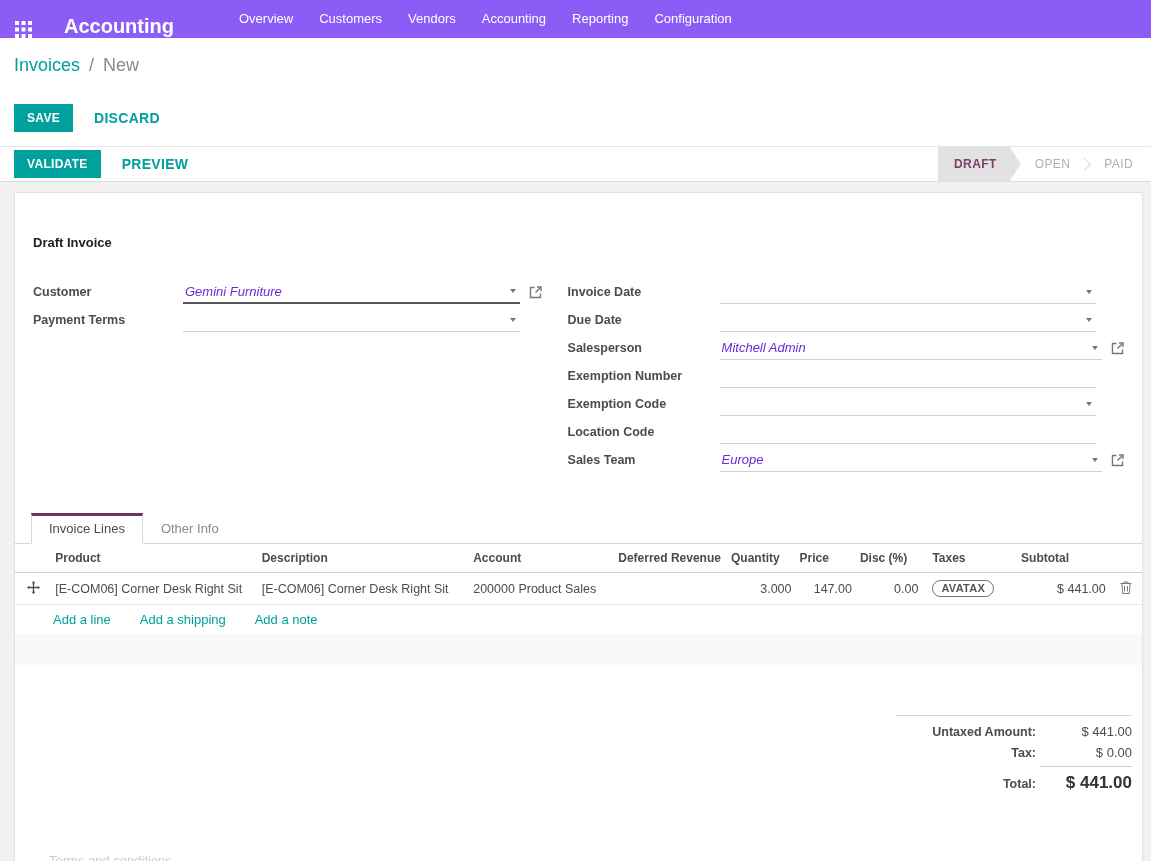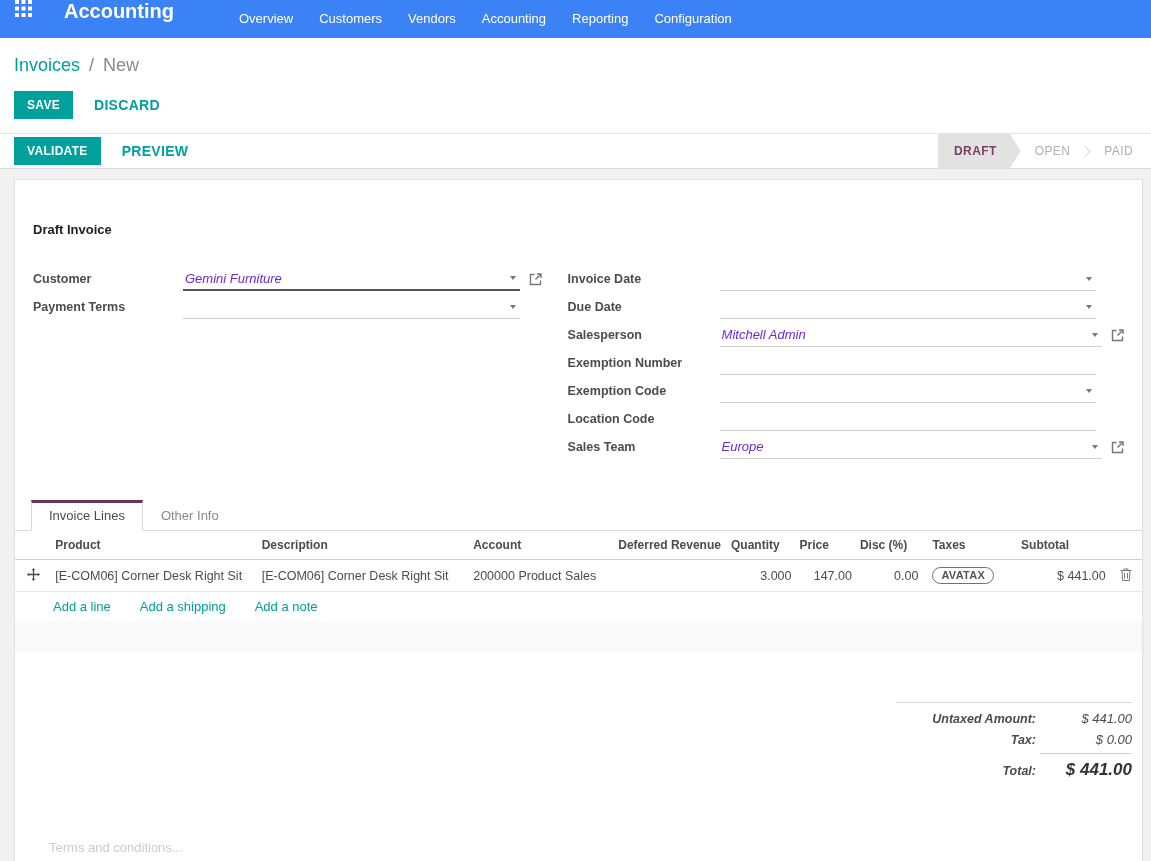--- a/index.html
+++ b/index.html
@@ -1,32 +1,32 @@
 <!DOCTYPE html>
 <html><head>
 <meta charset="utf-8">
 <style>
   * { margin:0; padding:0; box-sizing:border-box; }
   html,body { width:1151px; height:861px; overflow:hidden;
     font-family:"Liberation Sans", sans-serif; background:#fff; color:#4c4c4c; }
 
   
-  .navbar { height:38px; background:#3b82f6; display:flex; align-items:flex-start; }
+  .navbar { height:38px; background:#8b5cf6; display:flex; align-items:flex-end; }
   .apps-btn { width:46px; display:flex; justify-content:center; align-items:center; cursor:pointer; }
   .app-title { color:#fff; font-size:20px; font-weight:bold; margin-left:18px; margin-right:52px; }
   .nav-menu { display:flex; align-items:center; height:100%; }
   .nav-item { color:#fff; font-size:13px; padding:0 13px; line-height:38px; cursor:pointer; }
 
   
   .control-panel { padding:16px 0 13px 14px; background:#fff; }
   .breadcrumb { font-size:18px; line-height:22px; }
   .breadcrumb .parent { color:#00A09D; cursor:pointer; }
   .breadcrumb .sep { color:#888; margin:0 4px; }
   .breadcrumb .current { color:#8a8a8a; }
-  .btn-row { margin-top:14px; display:flex; align-items:center; }
+  .btn-row { margin-top:27px; display:flex; align-items:center; }
   .btn-primary { background:#00A09D; color:#fff; border:none; font-size:12px; font-weight:bold;
     padding:7px 13px; letter-spacing:.3px; cursor:pointer; font-family:inherit; }
   .btn-link { background:none; border:none; color:#00A09D; font-size:14px; font-weight:bold;
     padding:7px 13px; margin-left:8px; letter-spacing:.3px; cursor:pointer; font-family:inherit; }
 
   
   .action-row { height:36px; border-top:1px solid #e5e5e5; border-bottom:1px solid #dcdcdc;
     display:flex; align-items:center; padding-left:14px; background:#fff; }
   .action-row .spacer { flex:1; }
   .statusbar { display:flex; align-items:center; height:100%; margin-right:4px; }
@@ -84,21 +84,21 @@
   .tax-badge { display:inline-block; border:1px solid #6f6f6f; border-radius:10px; padding:1px 8px 2px;
     font-size:11px; font-weight:bold; color:#555; letter-spacing:.3px; }
   .trash-cell { cursor:pointer; text-align:center; }
   .add-links { padding:7px 0 7px 38px; font-size:13px; }
   .add-links a { color:#00A09D; text-decoration:none; margin-right:26px; cursor:pointer; }
   .stripe-row { height:31px; background:#f9f9f9; }
 
   
   .totals-wrap { display:flex; justify-content:flex-end; margin-top:50px; padding-right:10px; }
   .totals { width:236px; border-top:1px solid #d8d8d8; padding-top:8px; }
-  .trow { display:flex; justify-content:center; align-items:baseline; margin-bottom:6px;font-style:italic; }
+  .trow { display:flex; justify-content:center; align-items:baseline; margin-bottom:6px; }
   .tlabel { font-size:12.5px; font-weight:bold; color:#4c4c4c; text-align:right; flex:1; padding-right:4px; }
   .tval { width:92px; text-align:right; font-size:13px; color:#4c4c4c; }
   .trow.total .tval { border-top:1px solid #d0d0d0; padding-top:6px; font-size:17px; font-weight:bold; color:#333; }
   .trow.total .tlabel { font-size:12.5px; }
 
   
   .notes { position:absolute; bottom:8px; left:34px; font-size:13px; color:#ccc; cursor:text; }
 </style>
 </head>
 <body>

